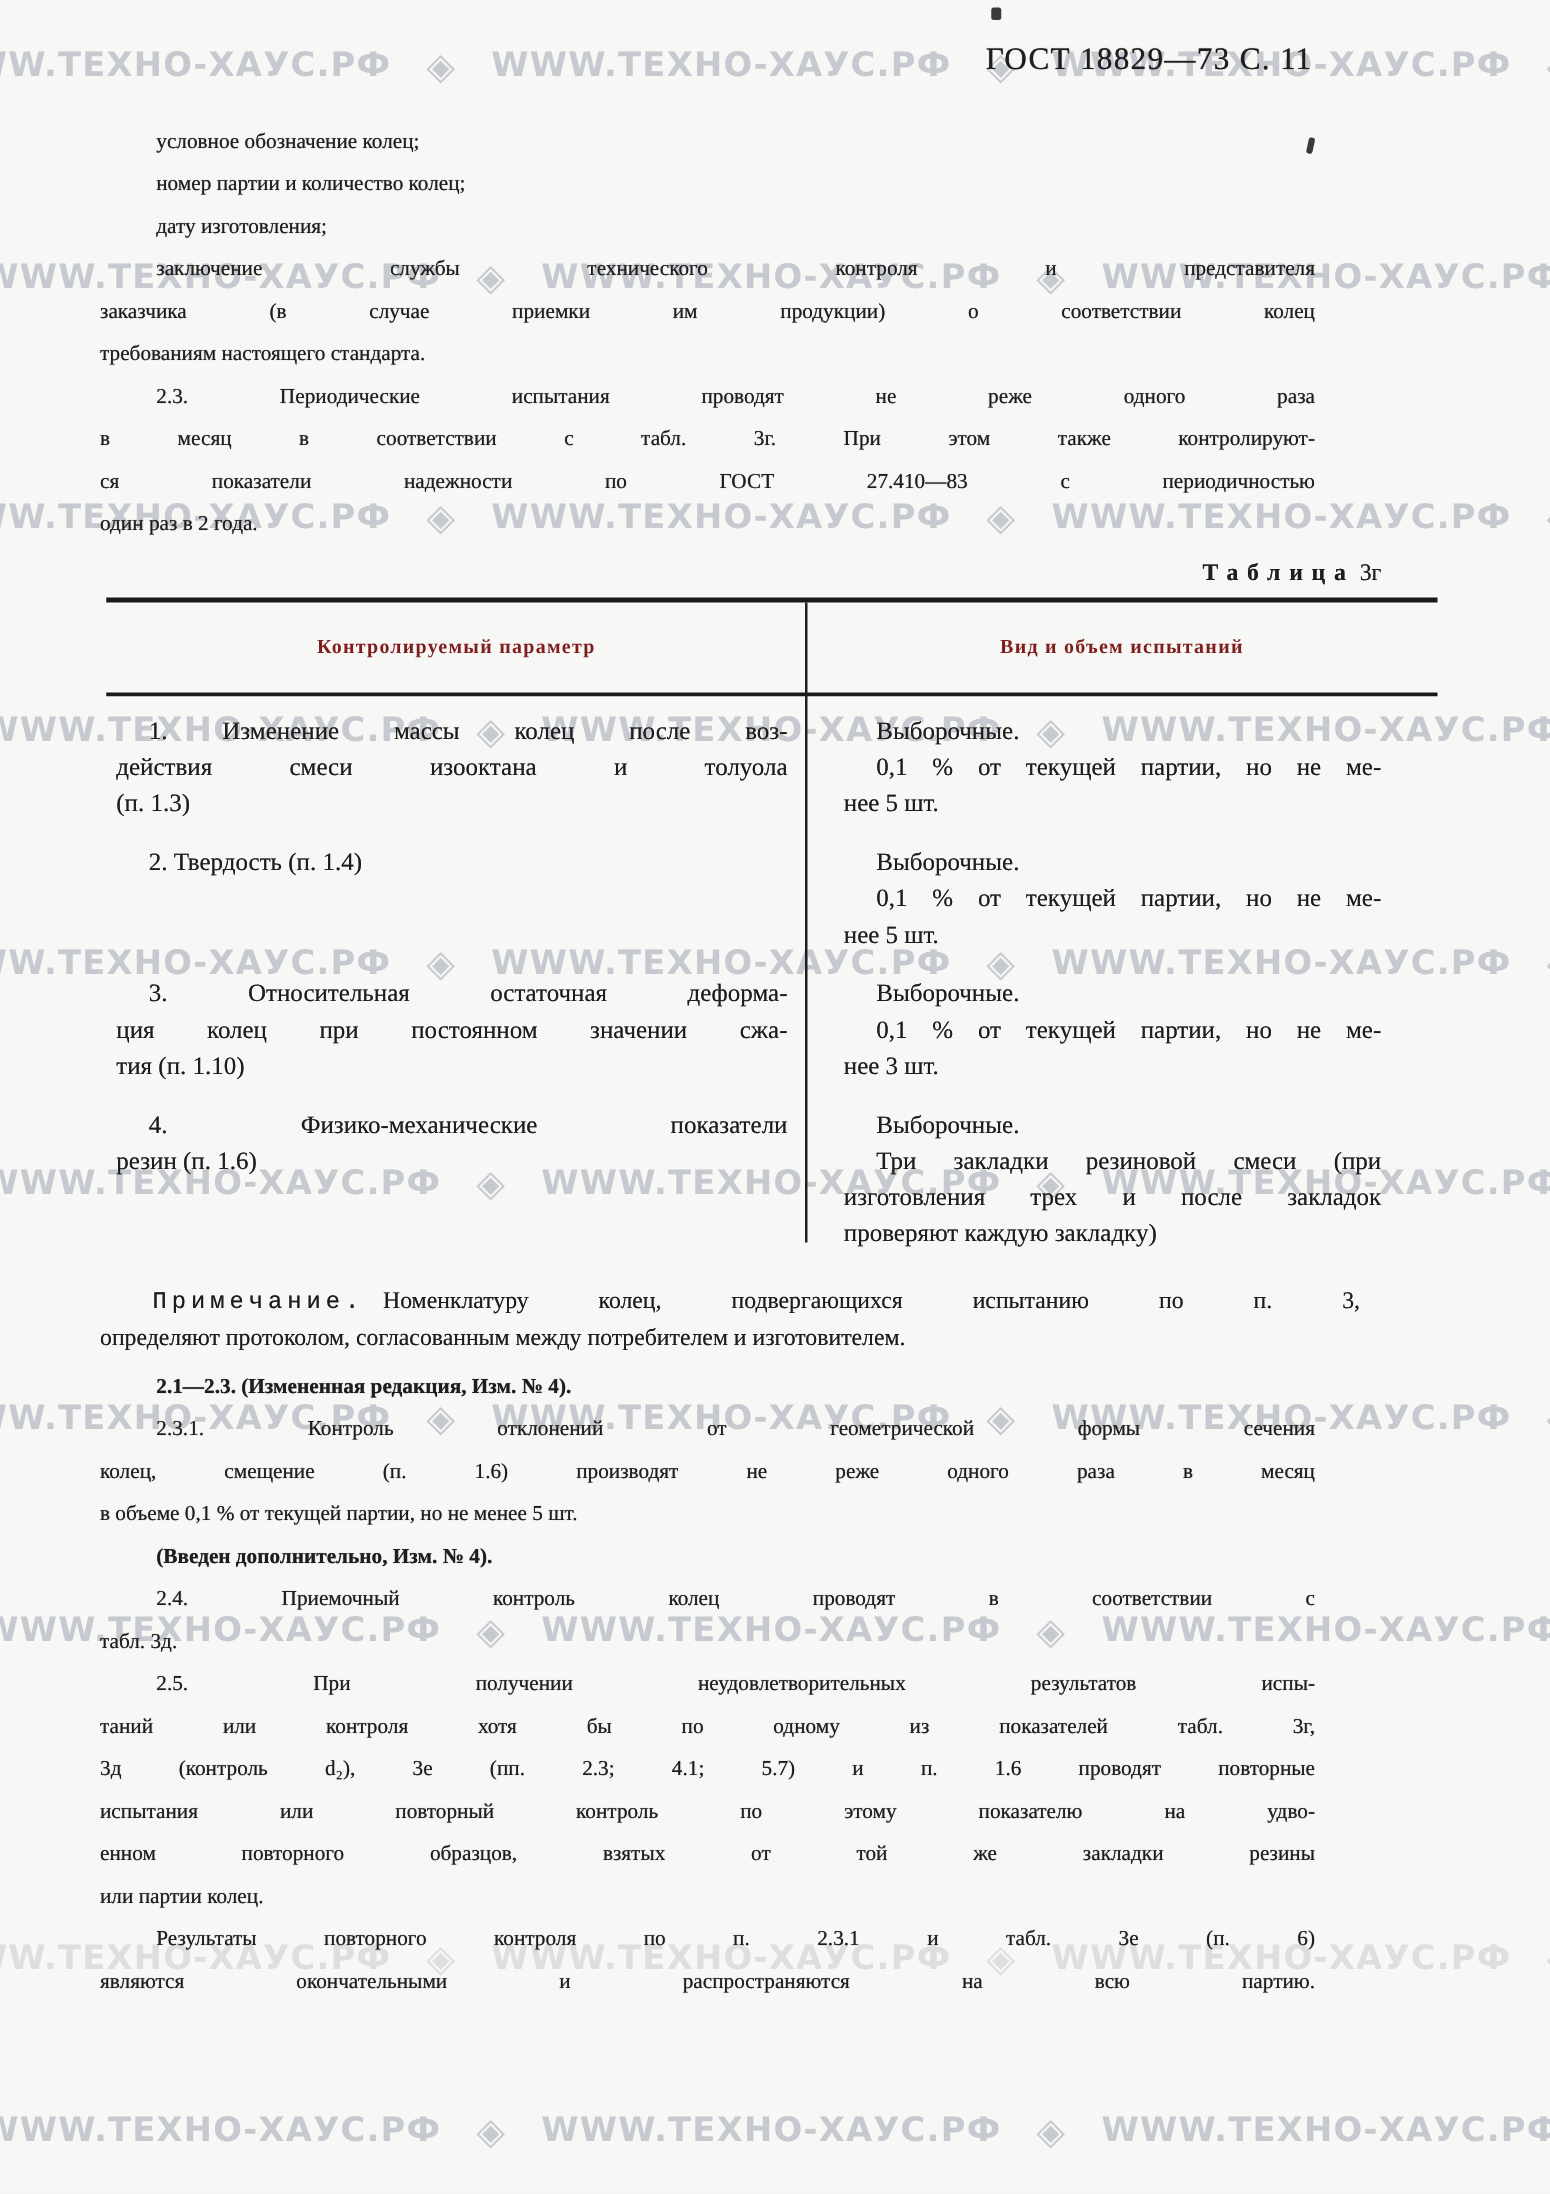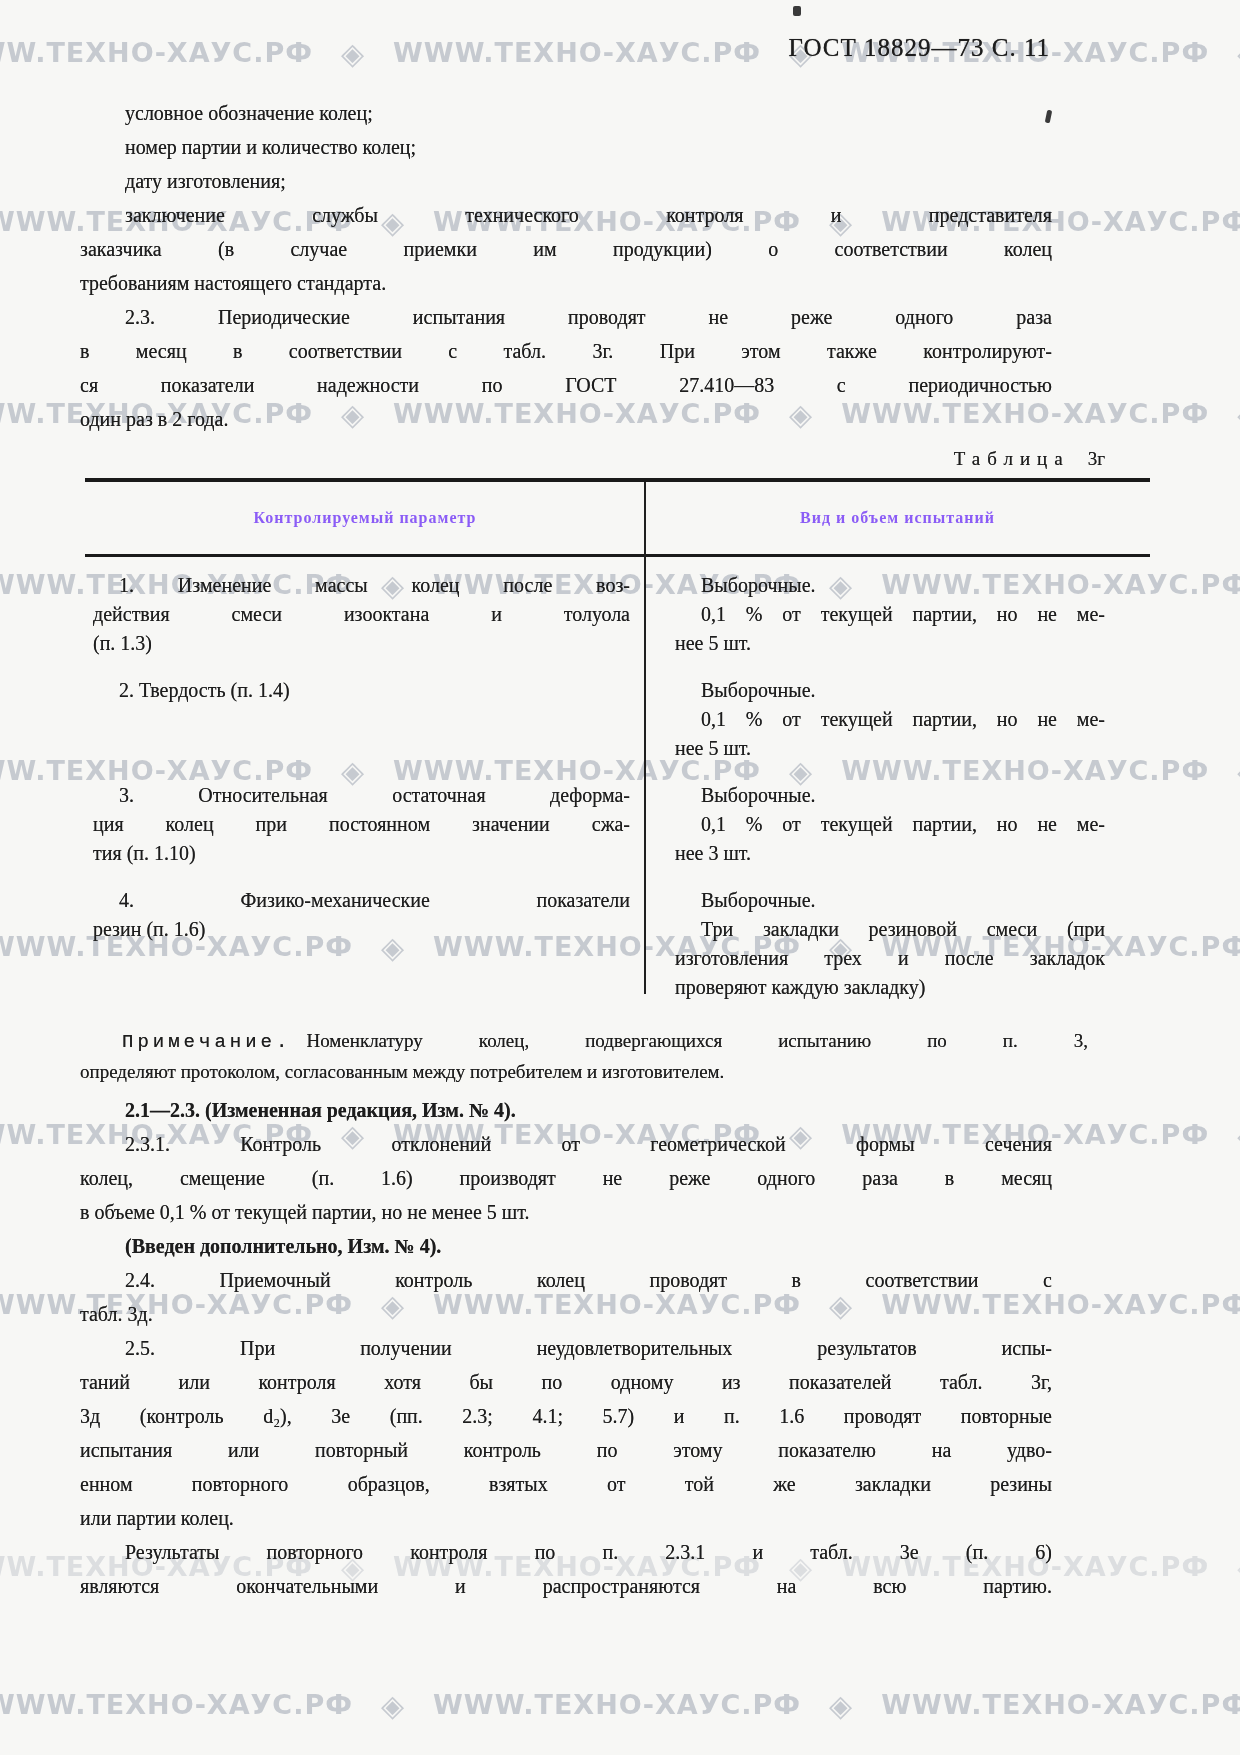--- a/index.html
+++ b/index.html
@@ -23,58 +23,58 @@
   }
   .wm-row:nth-child(even){left:-15px;}
   .wm-row:nth-child(9){opacity:.55;}
   .wm-icon{display:inline-block;margin:0 28px;font-size:30px;transform:translateY(2px);}
   
   .speck{position:absolute;background:#3a3a3a;border-radius:2px;z-index:2;}
   
   .content{position:absolute;left:80px;top:96px;width:1070px;z-index:1;}
   .ln{
     width:972px;
-    font-size:20px;line-height:34px;
+    font-size:17px;line-height:34px;
     text-shadow:0 0 0.6px rgba(20,20,20,.75);
   }
   .j{text-align:justify;text-align-last:justify;}
   .ind{text-indent:45px;}
   .b{font-weight:bold;}
   
   .hdr{
     position:absolute;top:34px;right:190px;z-index:1;
     font-family:"Liberation Serif", serif;
     font-size:25px;font-weight:normal;letter-spacing:1px;
     text-shadow:0 0 0.7px rgba(0,0,0,.8);
   }
   
   .tcaption{
     width:1065px;margin:12px 0 8px 5px;
     text-align:right;padding-right:45px;box-sizing:border-box;
     font-size:19px;
     text-shadow:0 0 0.5px rgba(20,20,20,.7);
   }
-  .cap-word{letter-spacing:7px;margin-right:18px;}
+  .cap-word{letter-spacing:7px;margin-right:4px;font-weight:bold;}
   
   .table3g{
     position:relative;width:1065px;margin-left:5px;
     border-top:4px solid #1a1a1a;
   }
   .tdivider{
     position:absolute;left:559px;top:0;width:2px;height:512px;
     background:#1f1f1f;
   }
   .thead{
     display:grid;grid-template-columns:560px 1fr;
     height:72px;align-items:center;
     border-bottom:3px solid #1a1a1a;
   }
   .th{
     text-align:center;font-size:16px;font-weight:bold;letter-spacing:1px;
-    color:#8b5cf6;
+    color:#7f1d1d;
   }
   .tbody{padding-top:14px;min-height:419px;box-sizing:border-box;}
   .trow{display:grid;grid-template-columns:560px 1fr;margin-bottom:18px;}
   .tcell-l{padding:0 15px 0 8px;box-sizing:border-box;}
   .tcell-r{padding:0 45px 0 30px;box-sizing:border-box;}
   .tl{
     font-size:20px;line-height:29px;
     text-shadow:0 0 0.5px rgba(20,20,20,.7);
   }
   .ind2{text-indent:26px;}

